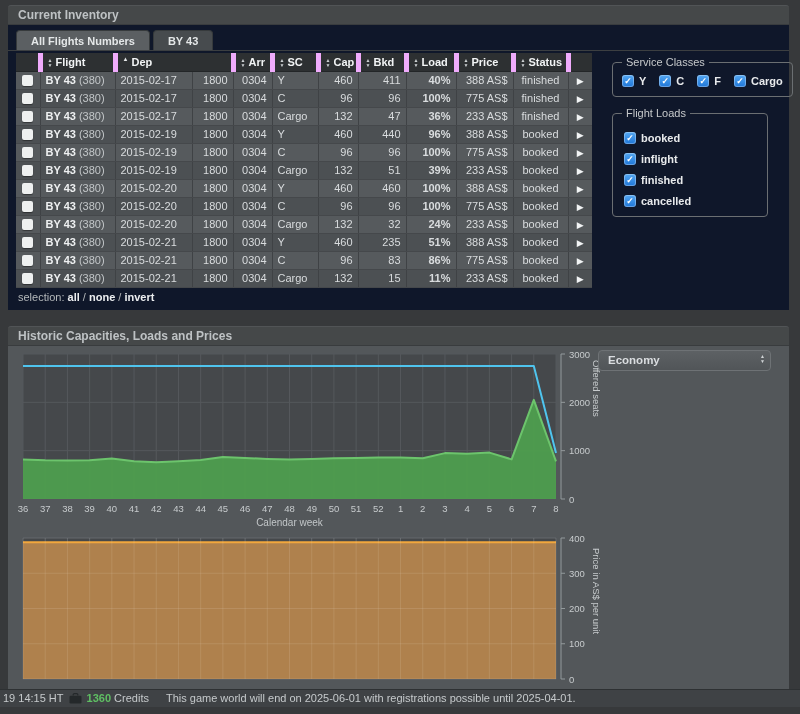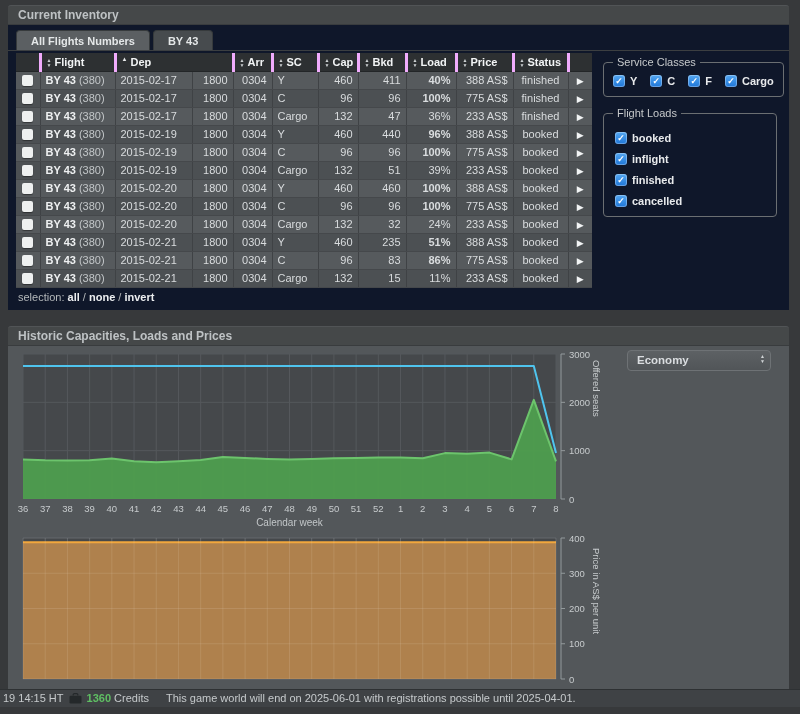--- a/index.html
+++ b/index.html
@@ -30,21 +30,21 @@
   .tab.active { background:#5b5f62; }
 
   .tab-content { display:flex; padding:2px 8px 6px; }
   .left-col { width:576px; }
   .filters { width:182px; margin-left:7px; padding-top:3px; }
 
   
   table.inv { border-collapse:collapse; table-layout:fixed; width:576px; font-size:11px; }
   table.inv th {
     background:#2d3032; color:#f2f4f5; font-weight:bold; height:18px;
-    padding:0 5px; text-align:left; border-right:3px solid #f0abfc;
+    padding:0 5px; text-align:left; border-right:5px solid #f0abfc;
     border-bottom:1px solid #232628; white-space:nowrap; overflow:hidden; cursor:pointer;
   }
   table.inv td {
     height:18px; padding:0 5px; border-right:1px solid #3f4245;
     border-bottom:1px solid #45484b; color:#d9dcde; white-space:nowrap; overflow:hidden;
   }
   table.inv th:last-child, table.inv td:last-child { border-right:none; }
   tr.odd  { background:#565a5d; }
   tr.even { background:#4c5053; }
   .c-num { text-align:right; }
@@ -52,57 +52,57 @@
   .c-sel, .c-act { text-align:center; padding:0 2px !important; }
   .cb {
     display:inline-block; width:11px; height:11px; background:#eef0f0;
     border-radius:2px; vertical-align:middle; cursor:pointer;
     box-shadow:0 1px 1px rgba(0,0,0,.4);
   }
   .fl-main { font-weight:bold; color:#eef0f1; }
   .fl-sub  { color:#c2c6c8; }
   .play { color:#f2f4f5; font-size:9px; cursor:pointer; }
   .load-green  { color:#5ab75a; font-weight:bold; }
-  .load-red    { color:#d04540; font-weight:normal; }
+  .load-red    { color:#d04540; font-weight:bold; }
   .load-orange { color:#e09a35; font-weight:bold; }
   .sorticons { display:inline-flex; flex-direction:column; margin-right:3px; vertical-align:middle; }
   .sorticons i { font-style:normal; font-size:5px; line-height:4.5px; color:#cdd1d3; }
   .sortasc { font-size:6px; color:#e8eaeb; margin-right:3px; vertical-align:top; }
 
   .selection { font-size:11px; color:#b4b8ba; padding:3px 2px 1px; }
   .sel-link { font-weight:bold; color:#eceef0; cursor:pointer; }
 
   .cancel-row { text-align:right; padding:5px 0 0; }
   .cancel-btn {
     background:linear-gradient(#5f6367,#4c5053); border:1px solid #74787c;
     border-radius:4px; color:#e2e5e7; font-weight:bold; font-size:11px;
     padding:3px 10px 4px; cursor:pointer; font-family:inherit;
   }
 
   
-  fieldset { border:1px solid #6b6f72; border-radius:4px; margin:0 4px 10px; padding:2px 9px 9px; }
+  fieldset { border:1px solid #6b6f72; border-radius:4px; margin:0 13px 10px; padding:2px 9px 9px; }
   legend { font-size:11px; color:#c6c9cb; padding:0 4px; margin-left:0; }
   .opt { display:flex; align-items:center; gap:5px; font-size:11px; font-weight:bold; color:#e8eaec; cursor:pointer; }
   .cbx {
     flex:0 0 auto; width:12px; height:12px; border-radius:3px;
     background:linear-gradient(#55a8f2,#1e76d8);
     box-shadow:inset 0 0 0 1px rgba(255,255,255,.3);
     color:#fff; font-size:9px; line-height:12px; text-align:center; font-weight:bold;
   }
   .cbx::after { content:"✓"; }
   .sc-opts { display:flex; gap:13px; padding-top:5px; }
   .fs-opts { display:flex; flex-direction:column; gap:9px; padding-top:11px; padding-left:2px; }
 
   
   .history { margin-top:16px; }
   .history-body { position:relative; background:#53575a; padding:8px 0 0 15px; height:343px; overflow:hidden; }
   svg { display:block; overflow:visible; font-family:inherit; }
   #chart2 { margin-top:7px; }
   .select {
-    position:absolute; top:4px; right:18px; width:144px; height:21px;
+    position:absolute; top:4px; right:18px; width:173px; height:21px;
     background:linear-gradient(#5d6164,#515558); border:1px solid #6e7275;
     border-radius:4px; font-size:11.5px; font-weight:bold; color:#dadde0;
     line-height:19px; padding:0 22px 0 9px; cursor:pointer;
   }
   .stepper {
     position:absolute; right:5px; top:3px; display:flex; flex-direction:column;
     align-items:center; color:#d0d4d6;
   }
   .stepper i { font-style:normal; font-size:5px; line-height:5px; }
 

